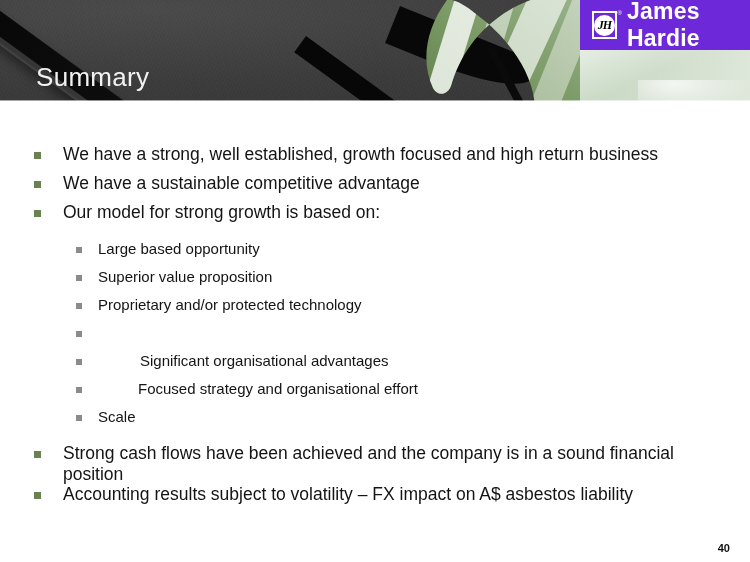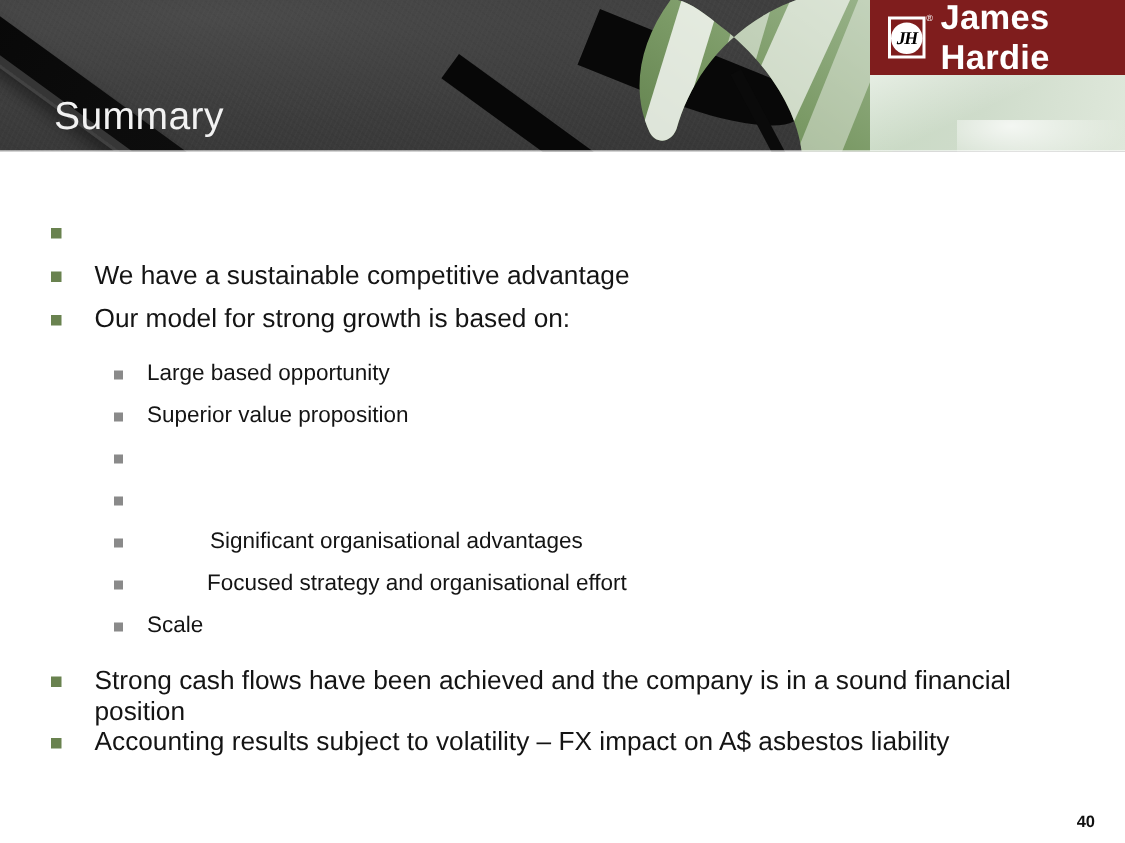--- a/index.html
+++ b/index.html
@@ -113,21 +113,21 @@
     left: 58px; top: 30px;
     width: 120px; height: 40px;
     background: radial-gradient(ellipse at 30% 10%, rgba(255,255,255,.75), rgba(255,255,255,0) 65%);
   }
 
   
   .logo-box {
     position: absolute;
     left: 580px; top: 0;
     width: 170px; height: 50px;
-    background: #7f1d1d;
+    background: #6d28d9;
     display: flex;
     align-items: center;
   }
   .logo-mark {
     position: relative;
     margin-left: 12px;
     width: 28px; height: 28px;
     border: 2px solid #ffffff;
     box-sizing: border-box;
     display: flex;
@@ -289,39 +289,41 @@
   </div>
 
   <div class="slide-title">Summary</div>
 </div>
 <div class="hdr-rule"></div>
 
 <div class="body-area">
   <div class="bullet-list" id="bullet-list">
       <div class="blt lvl1" style="top: 43px;">
         <span class="marker"></span>
+        <span class="txt">We have a strong, well established, growth focused and high return business</span>
       </div>
       <div class="blt lvl1" style="top: 72px;">
         <span class="marker"></span>
         <span class="txt">We have a sustainable competitive advantage</span>
       </div>
       <div class="blt lvl1" style="top: 101px;">
         <span class="marker"></span>
         <span class="txt">Our model for strong growth is based on:</span>
       </div>
       <div class="blt lvl2" style="top: 139px;">
         <span class="marker"></span>
         <span class="txt">Large based opportunity</span>
       </div>
       <div class="blt lvl2" style="top: 167px;">
         <span class="marker"></span>
         <span class="txt">Superior value proposition</span>
       </div>
       <div class="blt lvl2" style="top: 195px;">
         <span class="marker"></span>
+        <span class="txt">Proprietary and/or protected technology</span>
       </div>
       <div class="blt lvl2" style="top: 223px;">
         <span class="marker"></span>
       </div>
       <div class="blt lvl2" style="top: 251px; gap: 42px;">
         <span class="marker"></span>
         <span class="txt">Significant organisational advantages</span>
       </div>
       <div class="blt lvl2" style="top: 279px; gap: 40px;">
         <span class="marker"></span>

